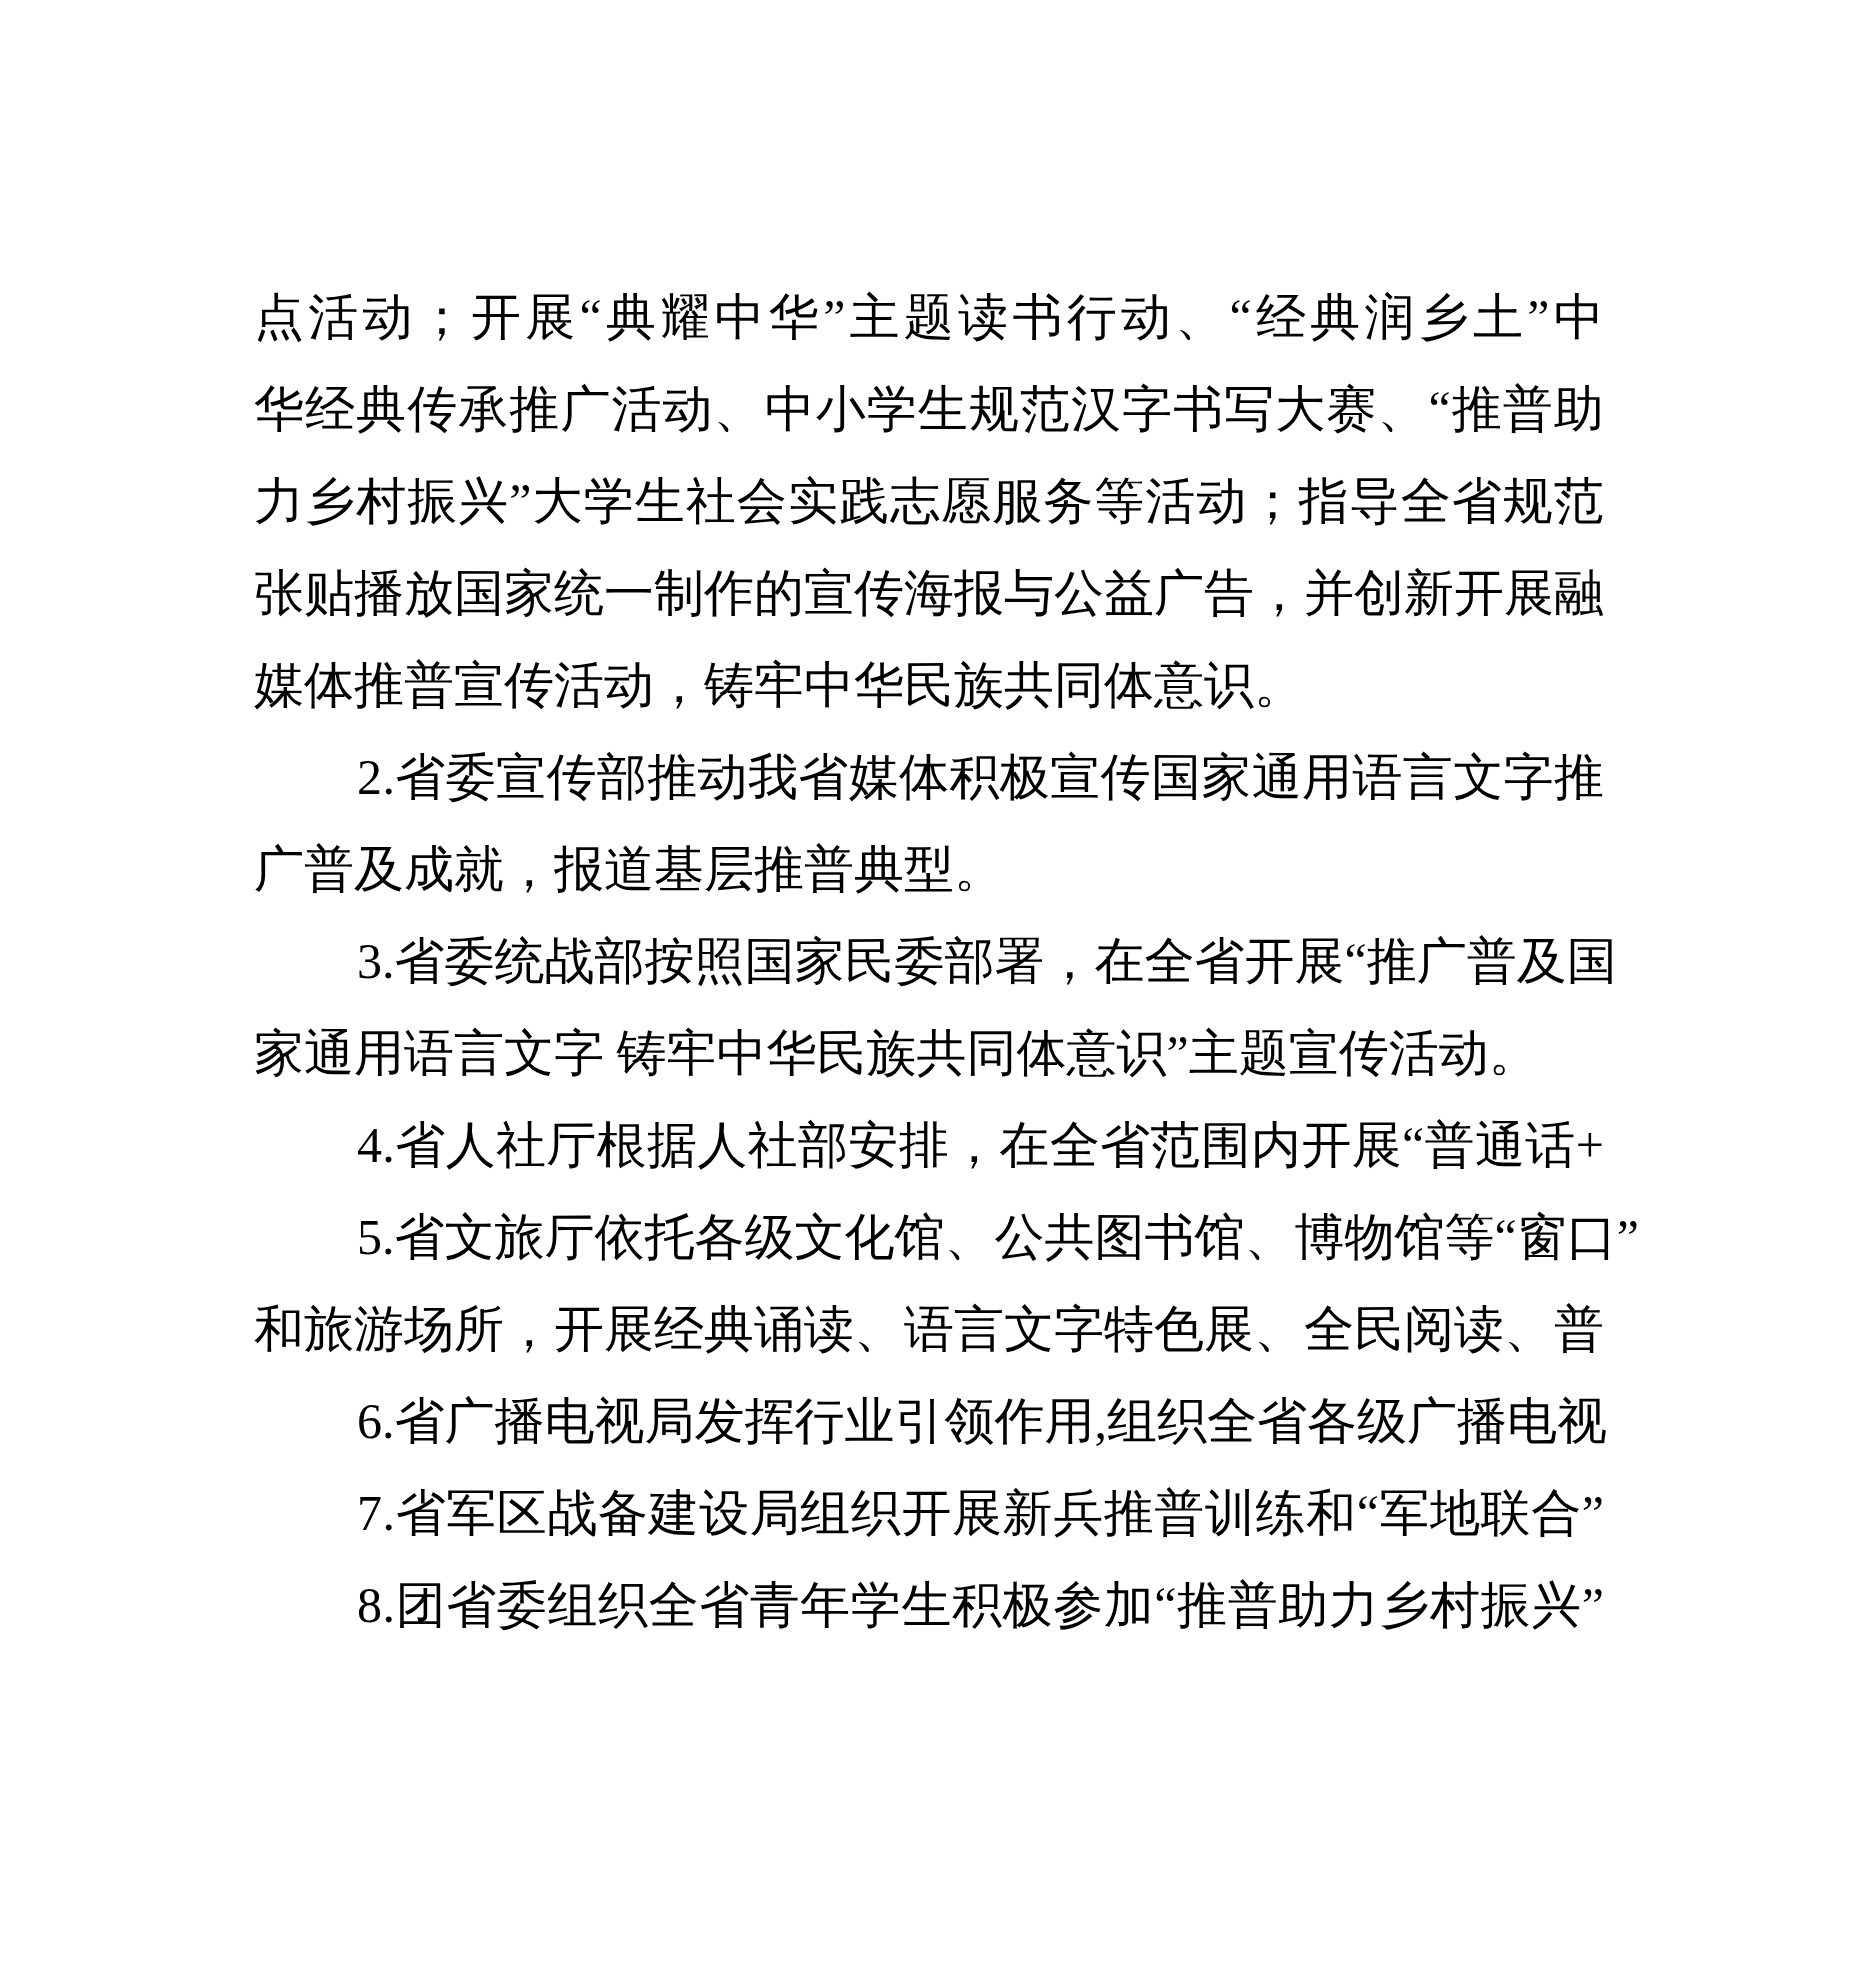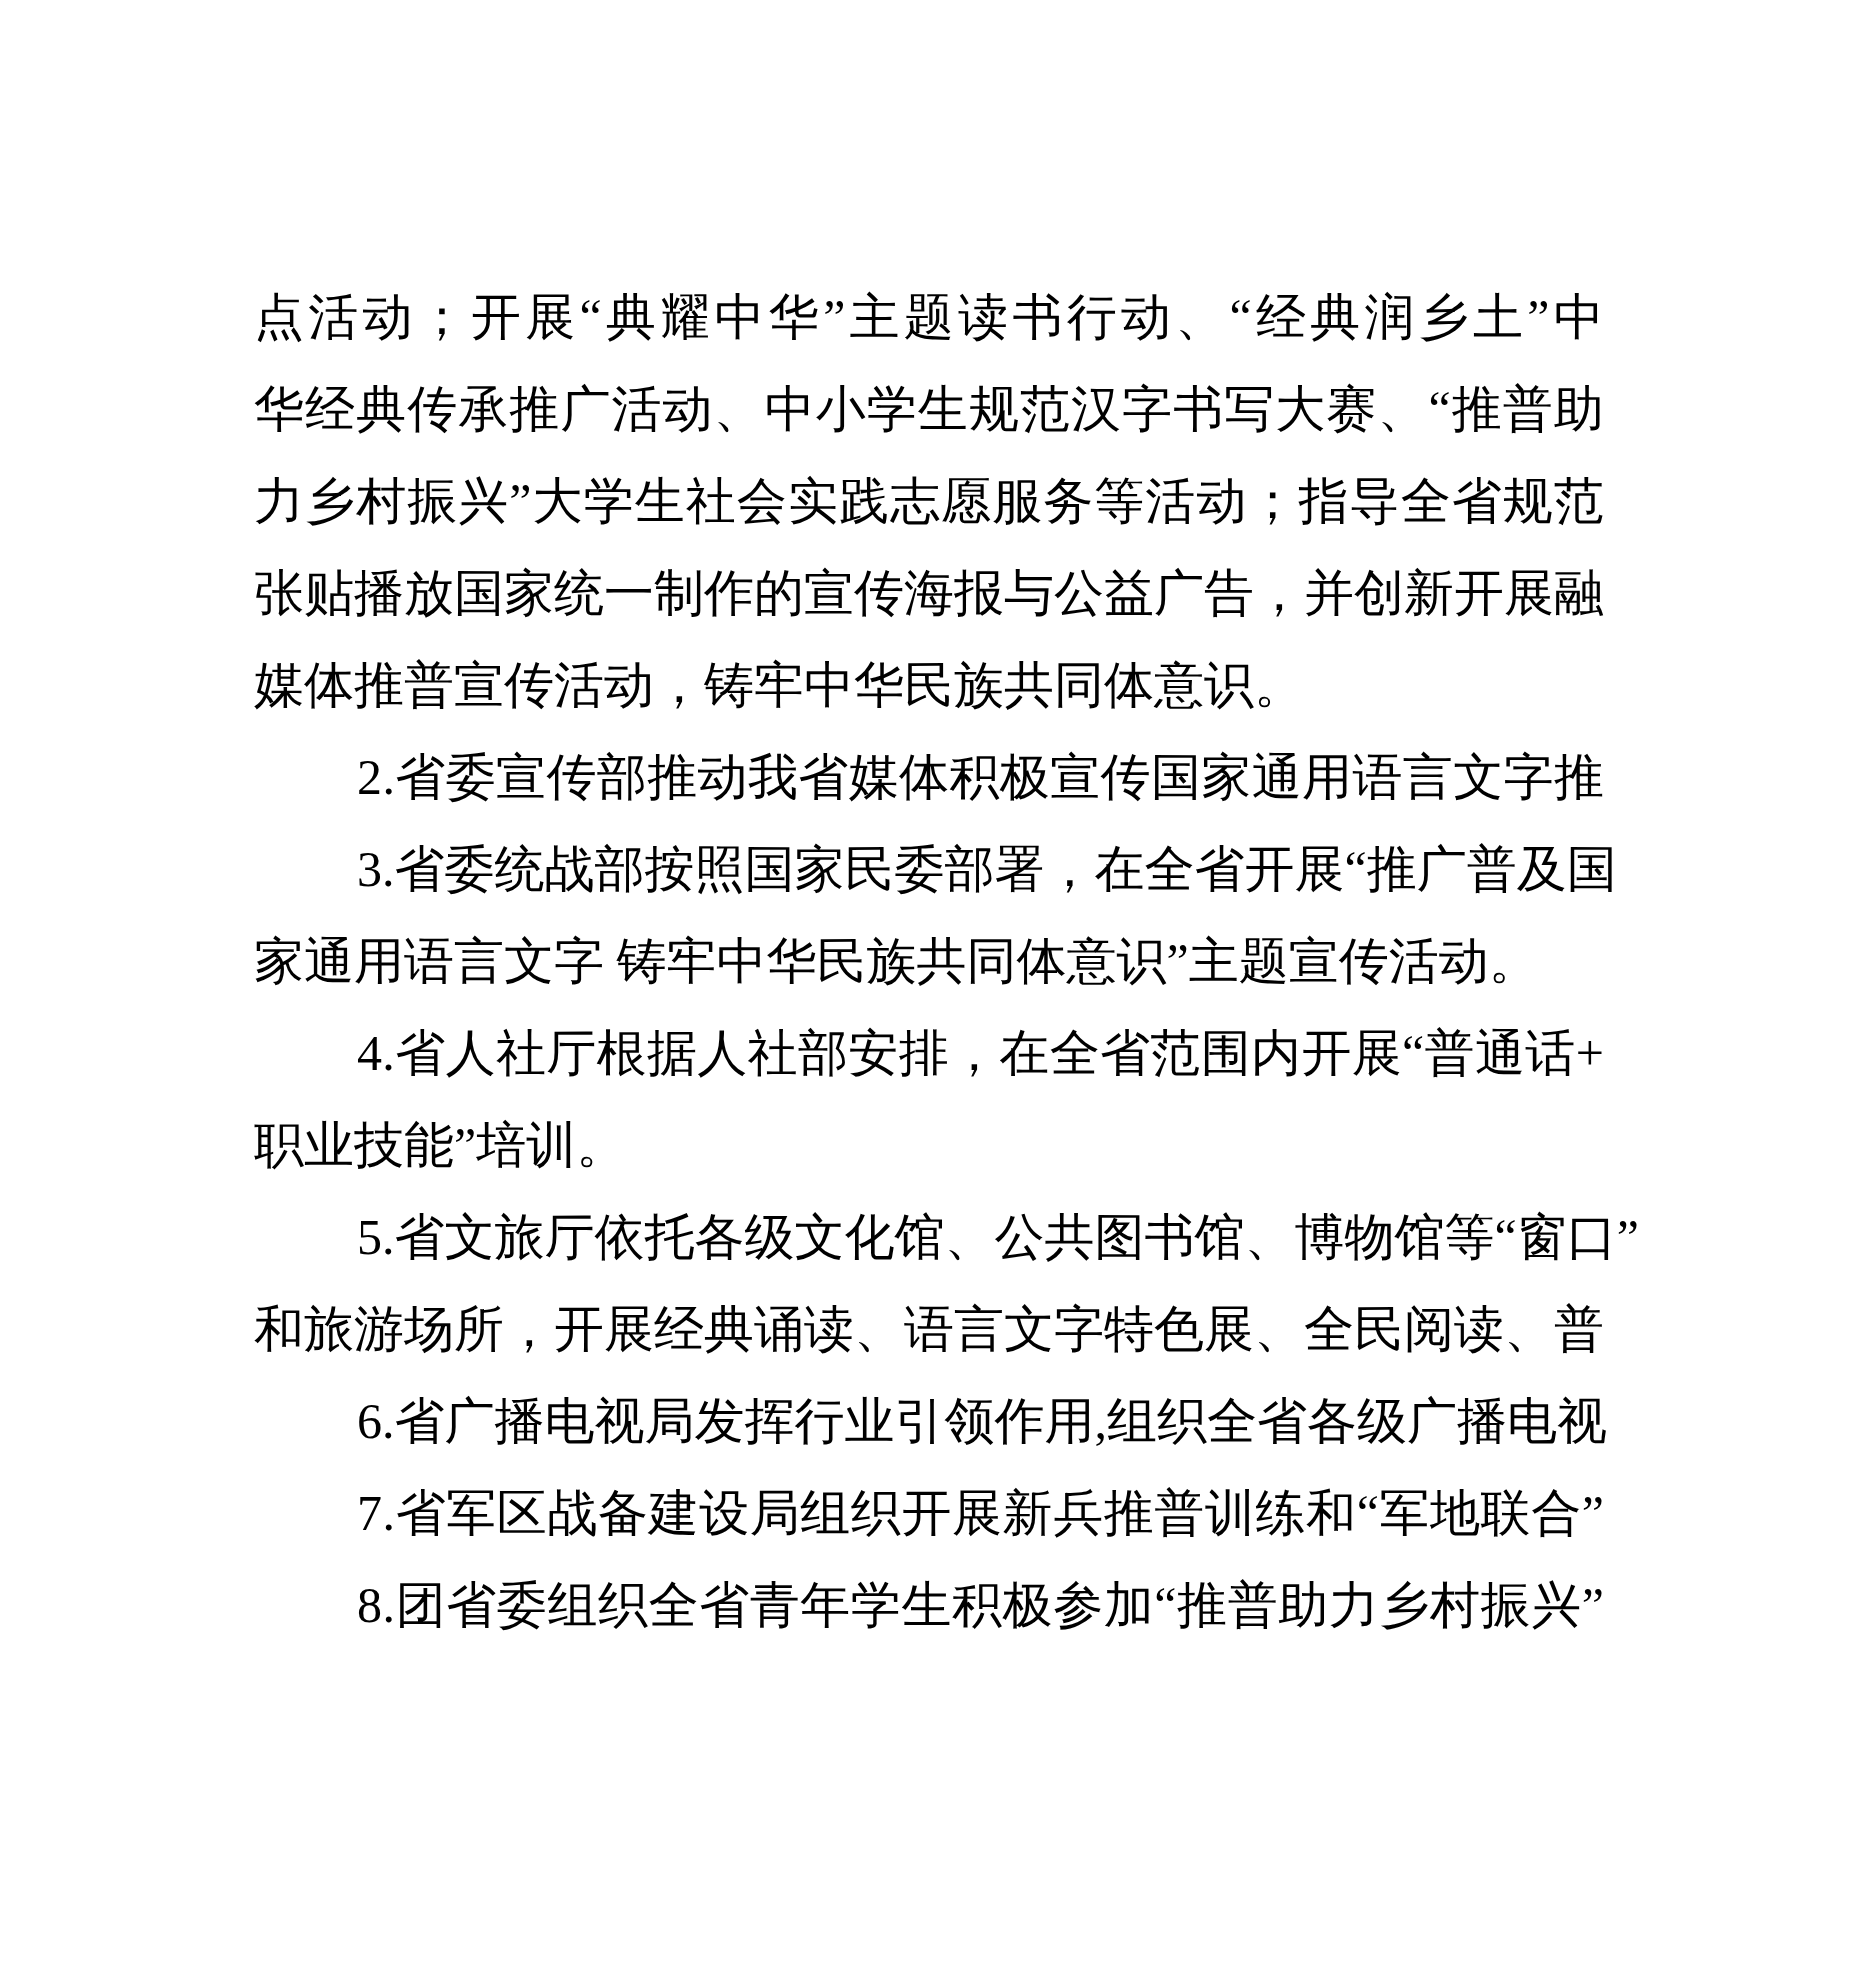--- a/index.html
+++ b/index.html
@@ -45,24 +45,24 @@
 <body>
 
 <div class="page">
   <div class="content" id="doc-lines">
       <div class="line justify"><span>点</span><span>活</span><span>动</span><span>；</span><span>开</span><span>展</span><span>“</span><span>典</span><span>耀</span><span>中</span><span>华</span><span>”</span><span>主</span><span>题</span><span>读</span><span>书</span><span>行</span><span>动</span><span>、</span><span>“</span><span>经</span><span>典</span><span>润</span><span>乡</span><span>土</span><span>”</span><span>中</span></div>
       <div class="line justify"><span>华</span><span>经</span><span>典</span><span>传</span><span>承</span><span>推</span><span>广</span><span>活</span><span>动</span><span>、</span><span>中</span><span>小</span><span>学</span><span>生</span><span>规</span><span>范</span><span>汉</span><span>字</span><span>书</span><span>写</span><span>大</span><span>赛</span><span>、</span><span>“</span><span>推</span><span>普</span><span>助</span></div>
       <div class="line justify"><span>力</span><span>乡</span><span>村</span><span>振</span><span>兴</span><span>”</span><span>大</span><span>学</span><span>生</span><span>社</span><span>会</span><span>实</span><span>践</span><span>志</span><span>愿</span><span>服</span><span>务</span><span>等</span><span>活</span><span>动</span><span>；</span><span>指</span><span>导</span><span>全</span><span>省</span><span>规</span><span>范</span></div>
       <div class="line justify"><span>张</span><span>贴</span><span>播</span><span>放</span><span>国</span><span>家</span><span>统</span><span>一</span><span>制</span><span>作</span><span>的</span><span>宣</span><span>传</span><span>海</span><span>报</span><span>与</span><span>公</span><span>益</span><span>广</span><span>告</span><span>，</span><span>并</span><span>创</span><span>新</span><span>开</span><span>展</span><span>融</span></div>
       <div class="line">媒体推普宣传活动，铸牢中华民族共同体意识。</div>
       <div class="line justify indent"><span>2</span><span>.</span><span>省</span><span>委</span><span>宣</span><span>传</span><span>部</span><span>推</span><span>动</span><span>我</span><span>省</span><span>媒</span><span>体</span><span>积</span><span>极</span><span>宣</span><span>传</span><span>国</span><span>家</span><span>通</span><span>用</span><span>语</span><span>言</span><span>文</span><span>字</span><span>推</span></div>
+      <div class="line">广普及成就，报道基层推普典型。</div>
       <div class="line justify indent"><span>3</span><span>.</span><span>省</span><span>委</span><span>统</span><span>战</span><span>部</span><span>按</span><span>照</span><span>国</span><span>家</span><span>民</span><span>委</span><span>部</span><span>署</span><span>，</span><span>在</span><span>全</span><span>省</span><span>开</span><span>展</span><span>“</span><span>推</span><span>广</span><span>普</span><span>及</span><span>国</span></div>
       <div class="line">家通用语言文字 铸牢中华民族共同体意识”主题宣传活动。</div>
       <div class="line justify indent"><span>4</span><span>.</span><span>省</span><span>人</span><span>社</span><span>厅</span><span>根</span><span>据</span><span>人</span><span>社</span><span>部</span><span>安</span><span>排</span><span>，</span><span>在</span><span>全</span><span>省</span><span>范</span><span>围</span><span>内</span><span>开</span><span>展</span><span>“</span><span>普</span><span>通</span><span>话</span><span>+</span></div>
-      <div class="line">职业技能”培训。</div>
       <div class="line justify indent"><span>5</span><span>.</span><span>省</span><span>文</span><span>旅</span><span>厅</span><span>依</span><span>托</span><span>各</span><span>级</span><span>文</span><span>化</span><span>馆</span><span>、</span><span>公</span><span>共</span><span>图</span><span>书</span><span>馆</span><span>、</span><span>博</span><span>物</span><span>馆</span><span>等</span><span>“</span><span>窗</span><span>口</span><span>”</span></div>
       <div class="line justify"><span>和</span><span>旅</span><span>游</span><span>场</span><span>所</span><span>，</span><span>开</span><span>展</span><span>经</span><span>典</span><span>诵</span><span>读</span><span>、</span><span>语</span><span>言</span><span>文</span><span>字</span><span>特</span><span>色</span><span>展</span><span>、</span><span>全</span><span>民</span><span>阅</span><span>读</span><span>、</span><span>普</span></div>
       <div class="line justify indent"><span>6</span><span>.</span><span>省</span><span>广</span><span>播</span><span>电</span><span>视</span><span>局</span><span>发</span><span>挥</span><span>行</span><span>业</span><span>引</span><span>领</span><span>作</span><span>用</span><span>,</span><span>组</span><span>织</span><span>全</span><span>省</span><span>各</span><span>级</span><span>广</span><span>播</span><span>电</span><span>视</span></div>
       <div class="line justify indent"><span>7</span><span>.</span><span>省</span><span>军</span><span>区</span><span>战</span><span>备</span><span>建</span><span>设</span><span>局</span><span>组</span><span>织</span><span>开</span><span>展</span><span>新</span><span>兵</span><span>推</span><span>普</span><span>训</span><span>练</span><span>和</span><span>“</span><span>军</span><span>地</span><span>联</span><span>合</span><span>”</span></div>
       <div class="line justify indent"><span>8</span><span>.</span><span>团</span><span>省</span><span>委</span><span>组</span><span>织</span><span>全</span><span>省</span><span>青</span><span>年</span><span>学</span><span>生</span><span>积</span><span>极</span><span>参</span><span>加</span><span>“</span><span>推</span><span>普</span><span>助</span><span>力</span><span>乡</span><span>村</span><span>振</span><span>兴</span><span>”</span></div>
     </div>
 
 </div>
 
 

